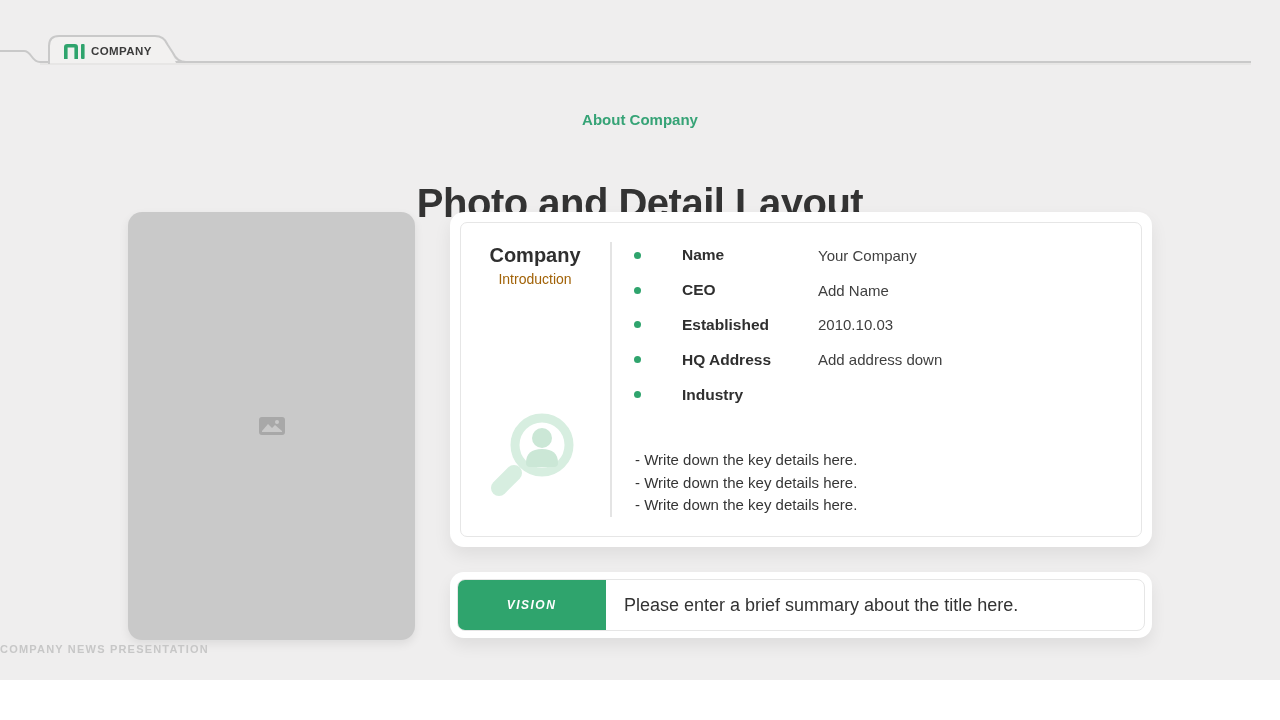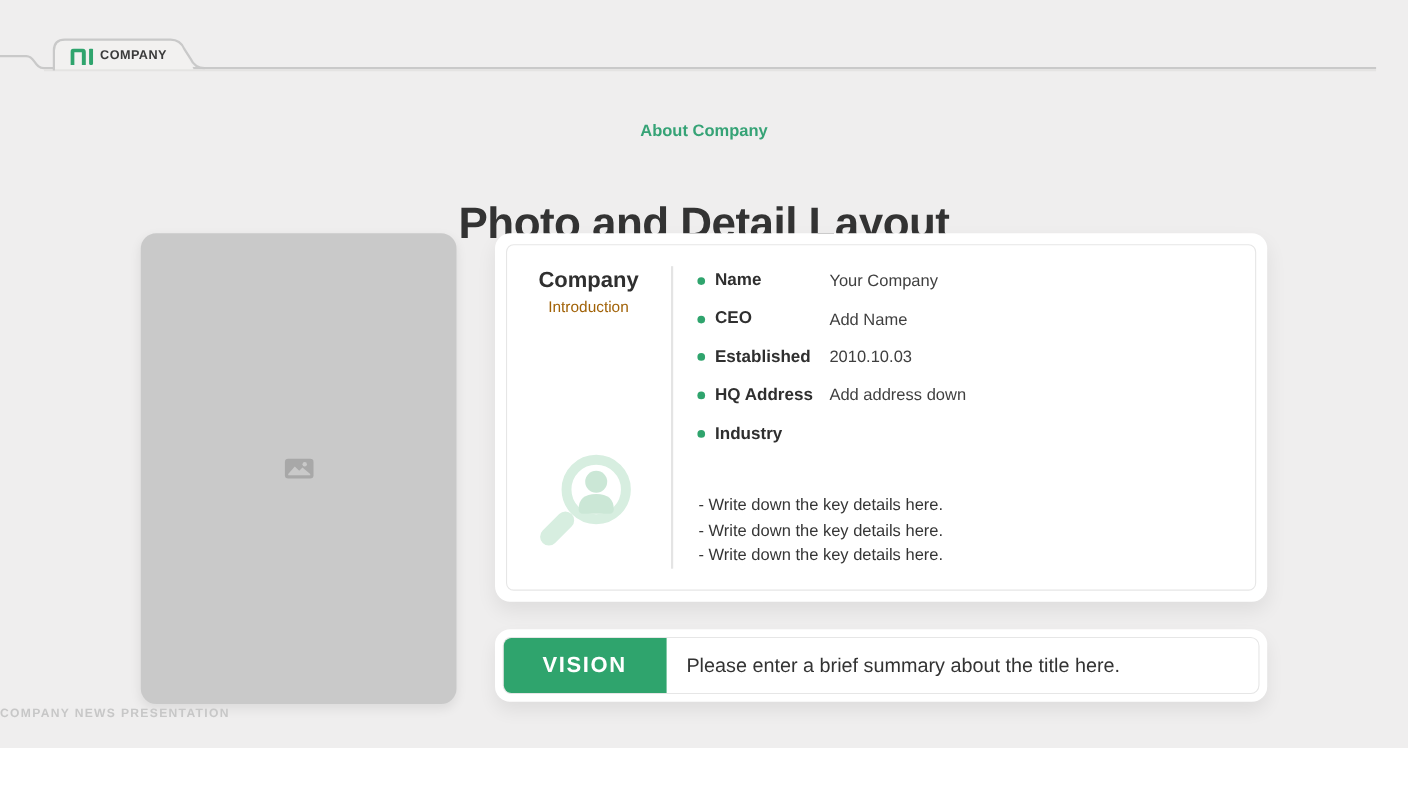--- a/index.html
+++ b/index.html
@@ -58,21 +58,21 @@
   .card-left-title { margin-top:22px; font-size:20px; font-weight:700; color:#2f2f2f; }
   .card-left-subtitle { margin-top:4px; font-size:14px; color:#a16207; }
   .magnifier { position:absolute; left:34px; top:189px; }
   .card-divider {
     position:absolute; left:160px; top:30px; width:2px; height:275px;
     background:#e4e4e4;
   }
   .fields {
     position:absolute; left:184px; top:26px; width:480px;
   }
-  .field-row { display:flex; align-items:center; height:34.8px; }
+  .field-row { display:flex; align-items:center; height:34.8px;gap:32px; }
   .bullet {
     width:7px; height:7px; border-radius:50%; background:#2fa46d;
     margin-right:9px; flex:0 0 auto;
   }
   .field-label { width:104px; font-size:15.5px; font-weight:700; color:#2f2f2f; }
   .field-value { font-size:15px; color:#3f3f3f; }
   .notes {
     position:absolute; left:185px; top:448px; width:480px;
     font-size:15px; color:#353535; line-height:22.7px;
   }
@@ -88,21 +88,21 @@
     position:absolute; left:7px; top:7px; right:7px; bottom:7px;
     border:1px solid #e6e6e6; border-radius:8px; overflow:hidden;
     background:#ffffff;
   }
   .vision-label-block {
     position:absolute; left:-1px; top:-1px; bottom:-1px; width:149px;
     background:#2fa46d; border-radius:8px 0 0 8px;
     display:flex; align-items:center; justify-content:center;
   }
   .vision-label {
-    color:#ffffff; font-size:20px; font-weight:700; letter-spacing:1.5px;
+    color:#ffffff; font-size:12px; font-weight:700; letter-spacing:1.5px;font-style:italic;
   }
   .vision-text {
     position:absolute; left:166px; top:0; bottom:0; right:10px;
     display:flex; align-items:center; font-size:18px; color:#333333;
   }
 
   
   .footer {
     position:absolute; left:0; bottom:25px; width:1280px; text-align:left;
     font-size:11px; color:#c7c7c7; letter-spacing:1.2px;font-weight:bold;

